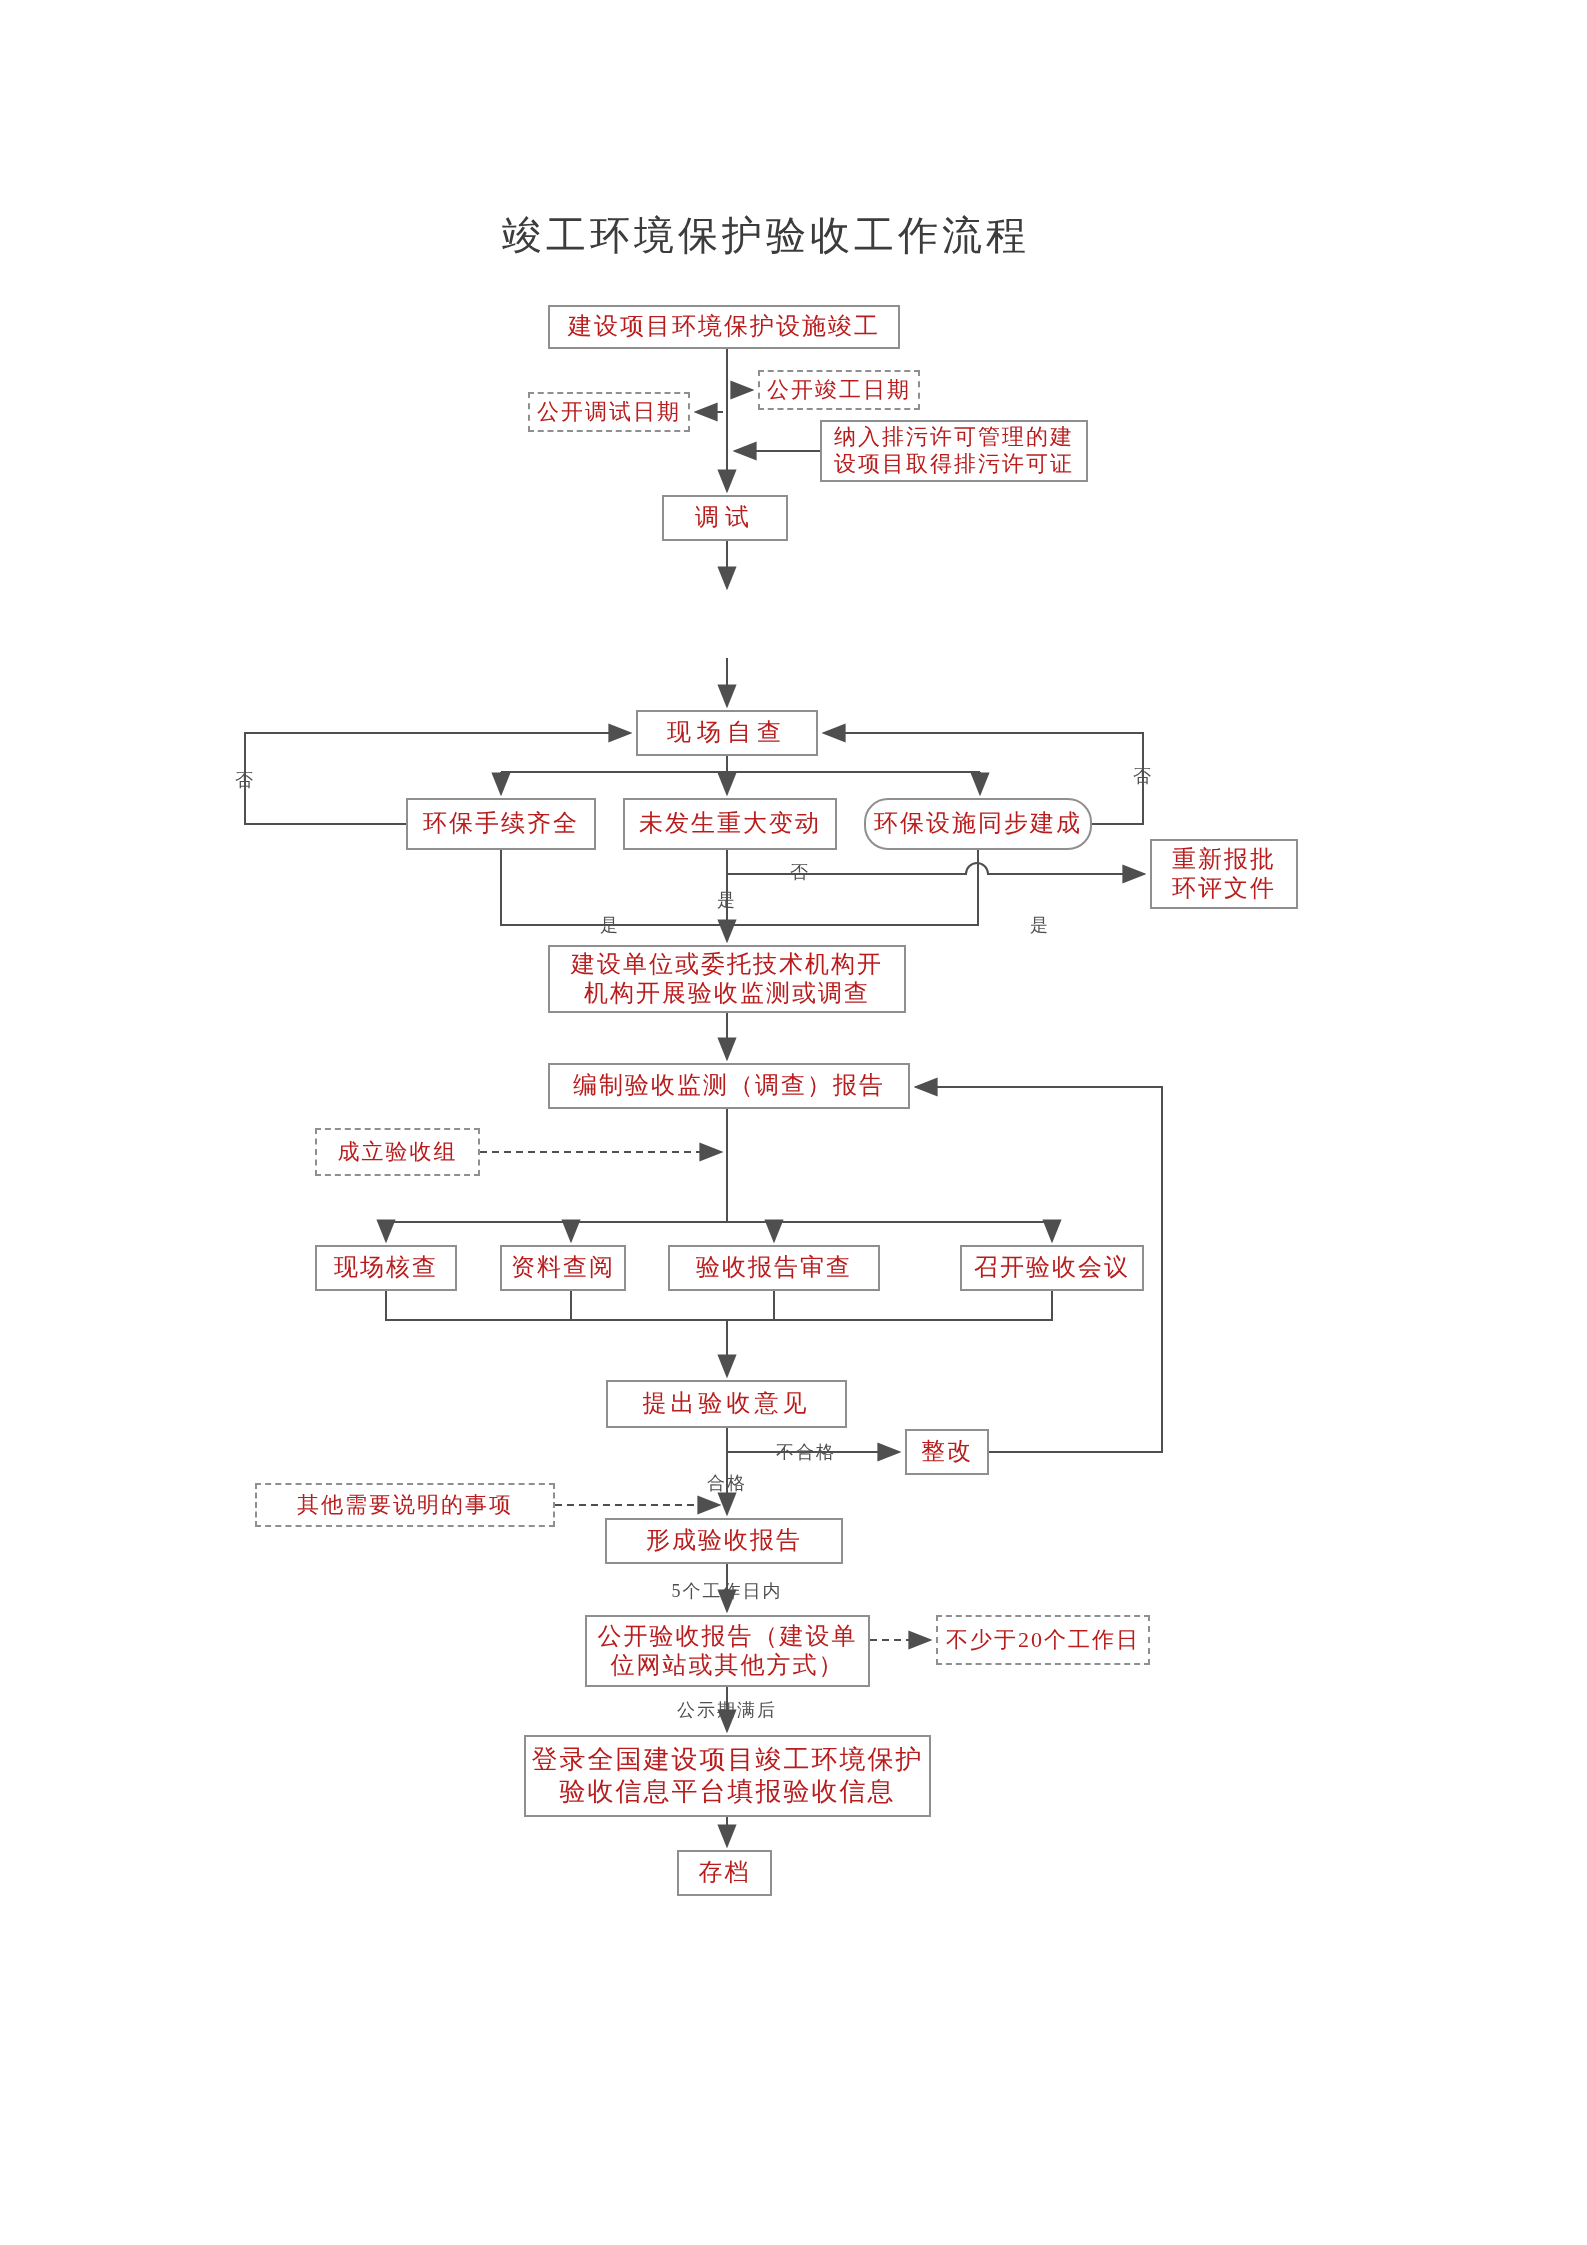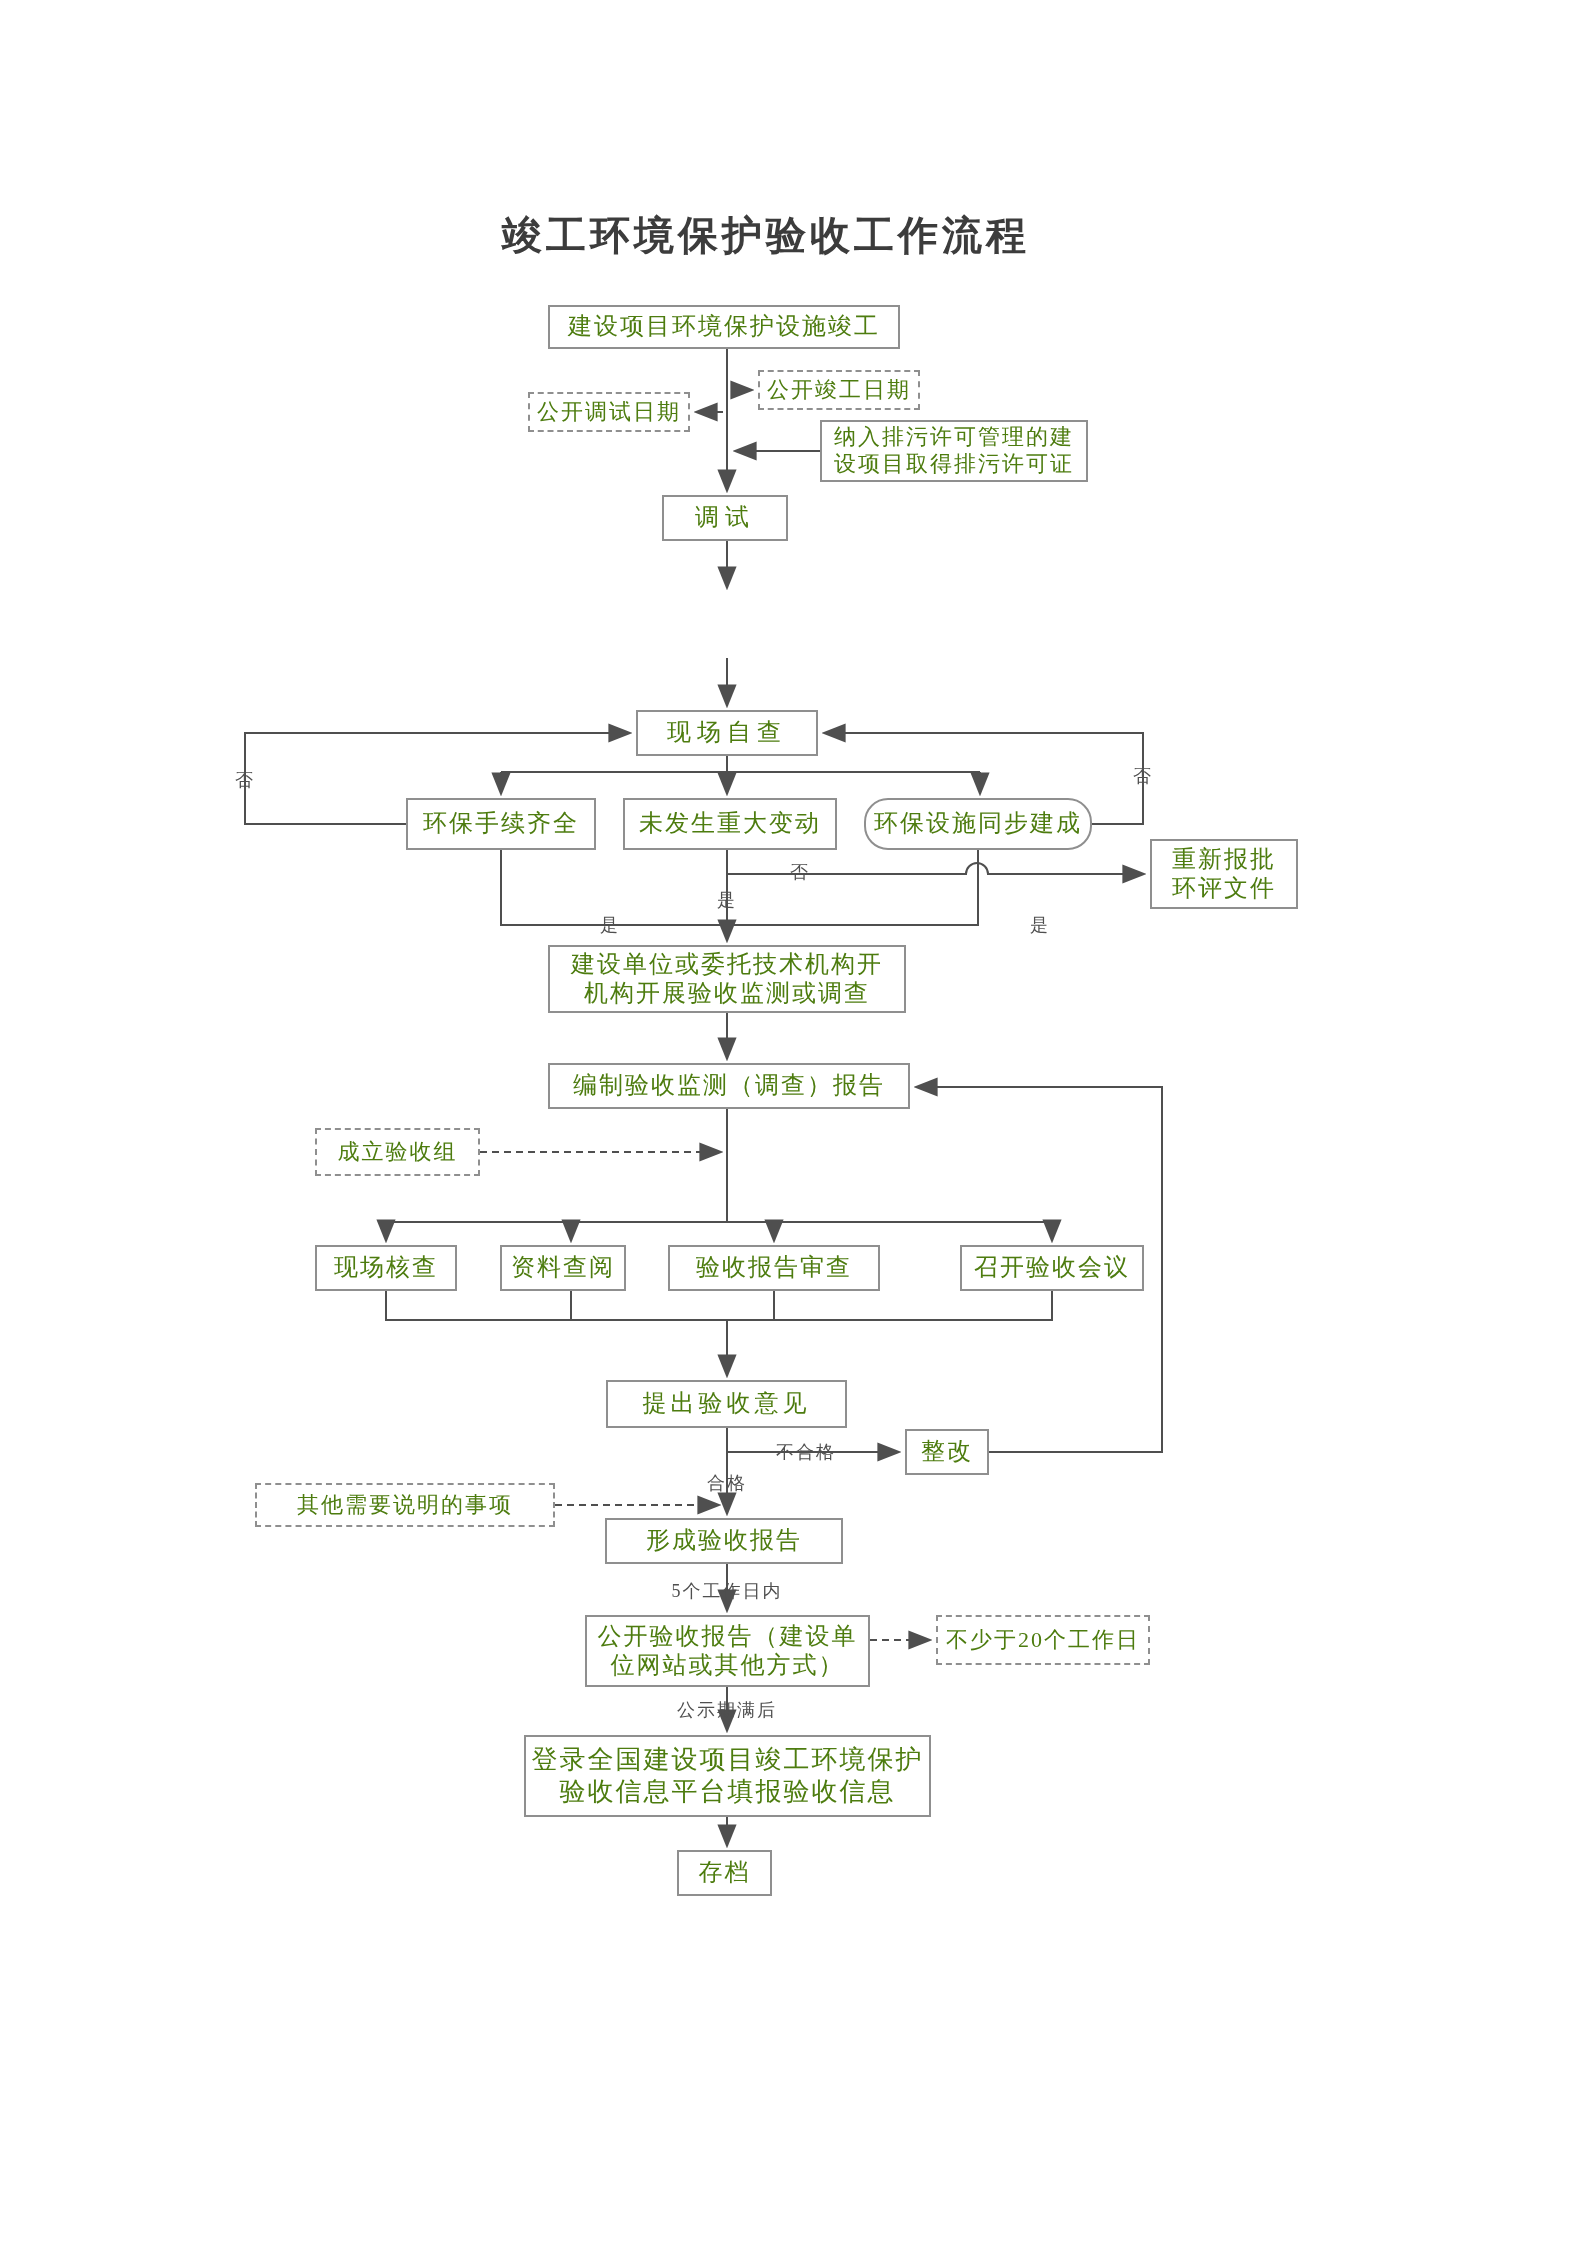--- a/index.html
+++ b/index.html
@@ -5,28 +5,28 @@
   html,body{margin:0;padding:0;background:#ffffff;}
   #page{
     position:relative;
     width:1587px;height:2245px;
     background:#ffffff;
     font-family:"Liberation Serif","DejaVu Serif",serif;
     overflow:hidden;
   }
   #title{
     position:absolute;left:396px;top:208px;width:740px;
-    text-align:center;font-size:40px;font-weight:bold;
+    text-align:center;font-size:40px;font-weight:normal;
     letter-spacing:4px;color:#3c3c3c;white-space:nowrap;
   }
   .box{
     position:absolute;box-sizing:border-box;
     border:2px solid #8f8f8f;background:#ffffff;
     display:flex;flex-direction:column;align-items:center;justify-content:center;
-    font-size:24px;color:#4d7c0f;letter-spacing:2px;text-align:center;
+    font-size:24px;color:#b91c1c;letter-spacing:2px;text-align:center;
     line-height:1.22;white-space:nowrap;z-index:1;
   }
   .dashedbox{border:2px dashed #8f8f8f;}
   .small{font-size:22px;}
   .big{font-size:26px;}
   svg#wires{position:absolute;left:0;top:0;z-index:2;pointer-events:none;}
   .elabel{
     position:absolute;transform:translate(-50%,-50%);
     font-size:18px;color:#4f4f4f;letter-spacing:2px;white-space:nowrap;z-index:3;
   }

